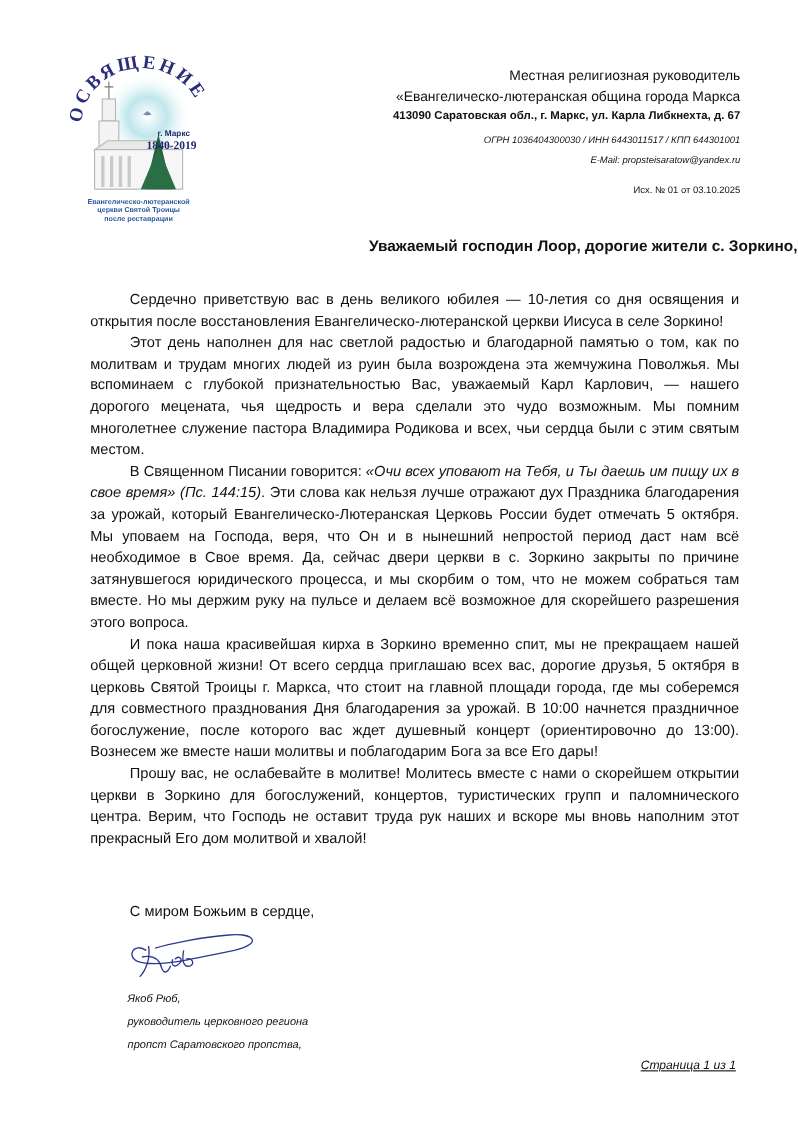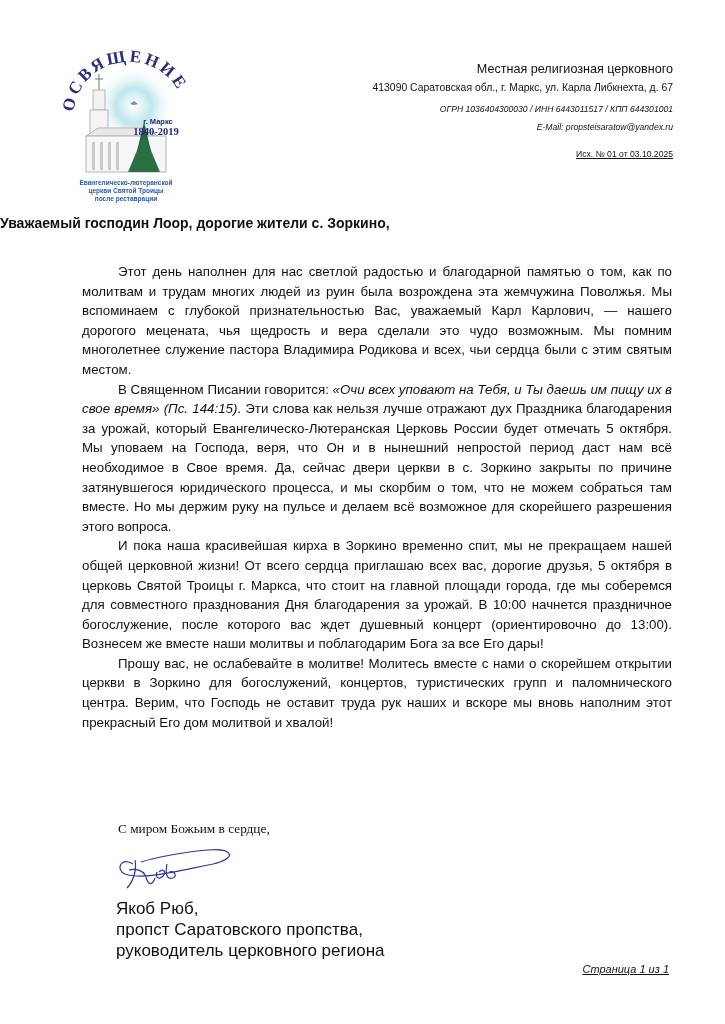--- a/index.html
+++ b/index.html
@@ -1,33 +1,33 @@
 <!DOCTYPE html>
 <html><head>
 <meta charset="utf-8">
 <style>
   html, body { margin: 0; padding: 0; background: #ffffff; }
   body { width: 725px; height: 1024px; position: relative; overflow: hidden;
          font-family: "Liberation Sans", sans-serif; color: #111; }
   .logo { position: absolute; left: 56px; top: 44px; width: 140px; height: 170px; }
   .header { position: absolute; right: 52px; top: 60px; text-align: right; }
   .header .org { font-size: 12.6px; line-height: 18.5px; }
-  .header .addr { font-size: 10.4px; line-height: 17px; margin-top: 0px; }
+  .header .addr { font-size: 10.4px; line-height: 17px; margin-top: 0px; font-weight: bold; }
   .header .reg { font-size: 8.6px; line-height: 14px; margin-top: 6px; font-style: italic; }
   .header .mail { font-size: 8.6px; line-height: 14px; margin-top: 4px; font-style: italic; }
-  .header .ref { font-size: 8.6px; line-height: 14px; margin-top: 13px; text-decoration: underline; }
-  .greeting { position: absolute; left: 0; width: 725px; top: 213px; text-align: left;
+  .header .ref { font-size: 8.6px; line-height: 14px; margin-top: 13px; }
+  .greeting { position: absolute; left: 0; width: 725px; top: 213px; text-align: right;
               font-weight: bold; font-size: 14px; line-height: 20px; }
   .body { position: absolute; left: 82px; width: 590px; top: 262px;
           font-size: 13.3px; line-height: 19.6px; text-align: justify; }
   .body p { margin: 0; text-indent: 36px; }
   .body em { font-style: italic; }
-  .closing { position: absolute; left: 118px; top: 821px; font-size: 13.3px; font-family: Liberation Serif, serif; }
+  .closing { position: absolute; left: 118px; top: 821px; font-size: 13.3px; }
   .sig { position: absolute; left: 113px; top: 842px; width: 125px; height: 50px; }
-  .signer { position: absolute; left: 116px; top: 898px; font-size: 17px; line-height: 21px; }
+  .signer { position: absolute; left: 116px; top: 898px; font-size: 10px; line-height: 21px; font-style: italic; }
   .pagenum { position: absolute; right: 56px; top: 963px; font-size: 11px; font-style: italic; text-decoration: underline; }
 </style>
 </head>
 <body>
 
 <div class="logo">
   <svg width="140" height="170" viewBox="0 0 140 170">
     <defs>
       <radialGradient id="glow" cx="50%" cy="50%" r="50%">
         <stop offset="0%" stop-color="#ffffff"></stop>
@@ -57,32 +57,34 @@
     <polygon points="88,90 72,128 104,128" fill="#2a6e46"></polygon>
     <text x="102" y="80" text-anchor="middle" font-size="7.5" font-weight="bold" fill="#1f2a6e">г. Маркс</text>
     <text x="100" y="91" text-anchor="middle" font-size="10.5" font-weight="bold" font-family="'Liberation Serif', serif" fill="#1f2a6e">1840-2019</text>
     <text x="70" y="141" text-anchor="middle" font-size="6.5" font-weight="bold" fill="#2c5aa0">Евангелическо-лютеранской</text>
     <text x="70" y="149" text-anchor="middle" font-size="6.5" font-weight="bold" fill="#2c5aa0">церкви Святой Троицы</text>
     <text x="70" y="157" text-anchor="middle" font-size="6.5" font-weight="bold" fill="#2c5aa0">после реставрации</text>
   </svg>
 </div>
 
 <div class="header">
-  <div class="org">Местная религиозная церковного</div>
+  <div class="org">Местная религиозная руководитель</div>
+  <div class="org">«Евангелическо-лютеранская община города Маркса</div>
   <div class="addr">413090 Саратовская обл., г. Маркс, ул. Карла Либкнехта, д. 67</div>
   <div class="reg">ОГРН 1036404300030 / ИНН 6443011517 / КПП 644301001</div>
   <div class="mail">E-Mail: propsteisaratow@yandex.ru</div>
   <div class="ref">Исх. № 01 от 03.10.2025</div>
 </div>
 
 <div class="greeting">
   <div>Уважаемый господин Лоор, дорогие жители с. Зоркино,</div>
 </div>
 
 <div class="body">
+  <p>Сердечно приветствую вас в день великого юбилея — 10-летия со дня освящения и открытия после восстановления Евангелическо-лютеранской церкви Иисуса в селе Зоркино!</p>
   <p>Этот день наполнен для нас светлой радостью и благодарной памятью о том, как по молитвам и трудам многих людей из руин была возрождена эта жемчужина Поволжья. Мы вспоминаем с глубокой признательностью Вас, уважаемый Карл Карлович, — нашего дорогого мецената, чья щедрость и вера сделали это чудо возможным. Мы помним многолетнее служение пастора Владимира Родикова и всех, чьи сердца были с этим святым местом.</p>
   <p><span>В Священном Писании говорится: </span><em>«Очи всех уповают на Тебя, и Ты даешь им пищу их в свое время» (Пс. 144:15)</em><span>. Эти слова как нельзя лучше отражают дух Праздника благодарения за урожай, который Евангелическо-Лютеранская Церковь России будет отмечать 5 октября. Мы уповаем на Господа, веря, что Он и в нынешний непростой период даст нам всё необходимое в Свое время. Да, сейчас двери церкви в с. Зоркино закрыты по причине затянувшегося юридического процесса, и мы скорбим о том, что не можем собраться там вместе. Но мы держим руку на пульсе и делаем всё возможное для скорейшего разрешения этого вопроса.</span></p>
   <p>И пока наша красивейшая кирха в Зоркино временно спит, мы не прекращаем нашей общей церковной жизни! От всего сердца приглашаю всех вас, дорогие друзья, 5 октября в церковь Святой Троицы г. Маркса, что стоит на главной площади города, где мы соберемся для совместного празднования Дня благодарения за урожай. В 10:00 начнется праздничное богослужение, после которого вас ждет душевный концерт (ориентировочно до 13:00). Вознесем же вместе наши молитвы и поблагодарим Бога за все Его дары!</p>
   <p>Прошу вас, не ослабевайте в молитве! Молитесь вместе с нами о скорейшем открытии церкви в Зоркино для богослужений, концертов, туристических групп и паломнического центра. Верим, что Господь не оставит труда рук наших и вскоре мы вновь наполним этот прекрасный Его дом молитвой и хвалой!</p>
 </div>
 
 <div class="closing">С миром Божьим в сердце,</div>
 
 <div class="sig">
   <svg width="125" height="50" viewBox="0 0 125 50">
@@ -91,17 +93,17 @@
       <path d="M22,18 C24,28 20,40 14,46"></path>
       <path d="M16,28 C26,26 32,30 34,38 C36,44 40,42 42,36"></path>
       <path d="M44,30 C42,36 46,38 50,34 C54,30 50,26 46,30"></path>
       <path d="M54,22 C52,32 54,38 60,36 C64,34 62,28 56,30"></path>
     </g>
   </svg>
 </div>
 
 <div class="signer">
   <div>Якоб Рюб,</div>
+  <div>руководитель церковного региона</div>
   <div>пропст Саратовского пропства,</div>
-  <div>руководитель церковного региона</div>
 </div>
 
 <div class="pagenum">Страница 1 из 1</div>
 
 </body></html>

